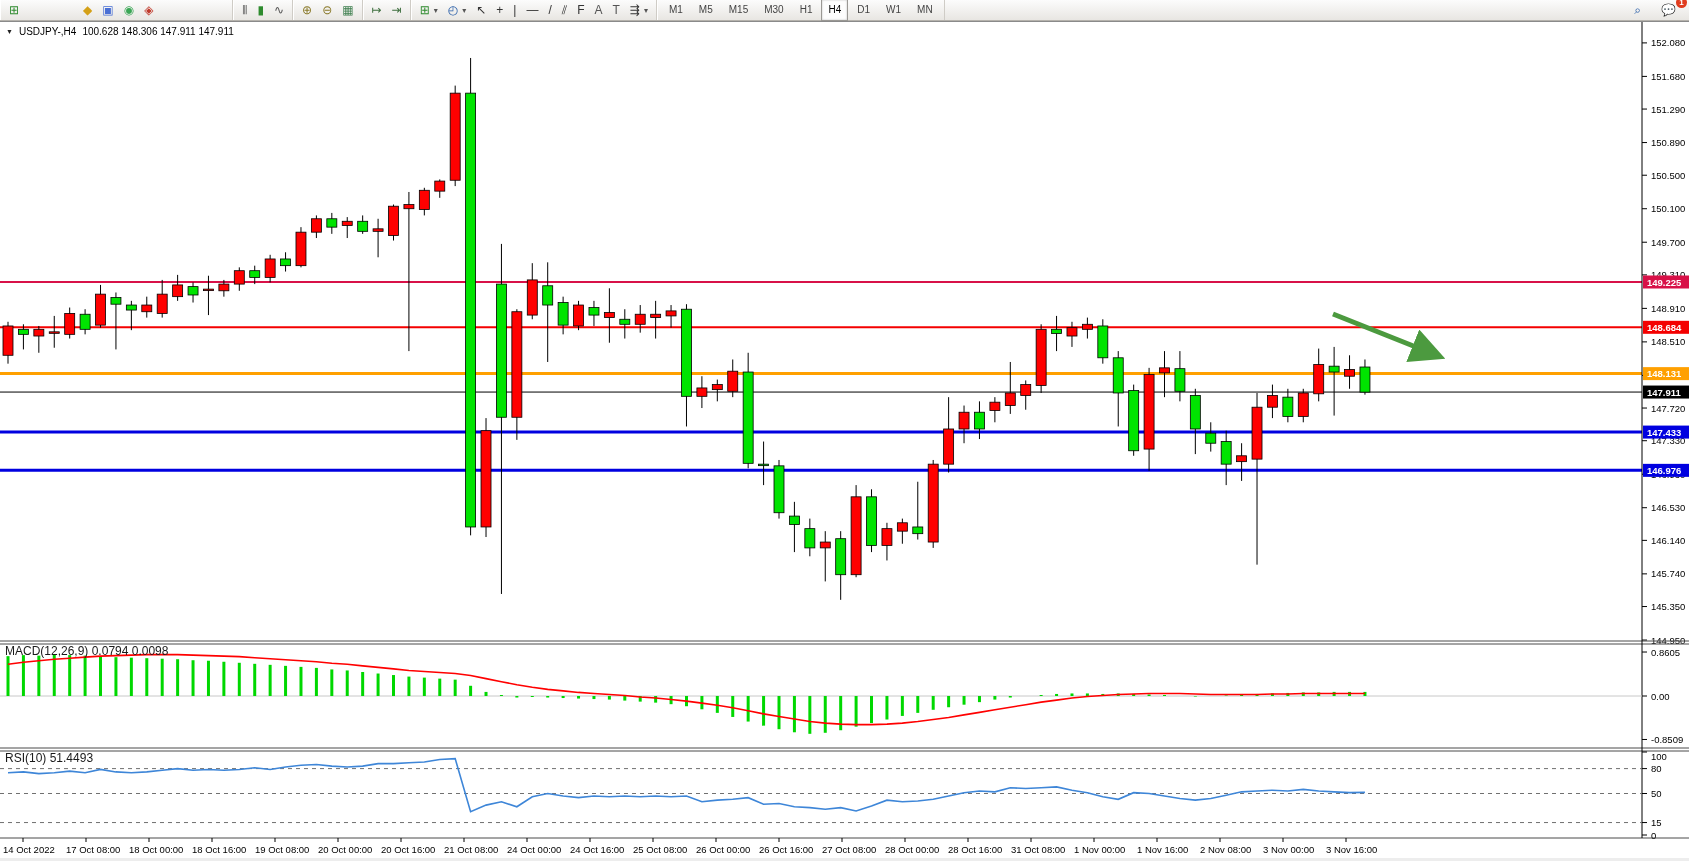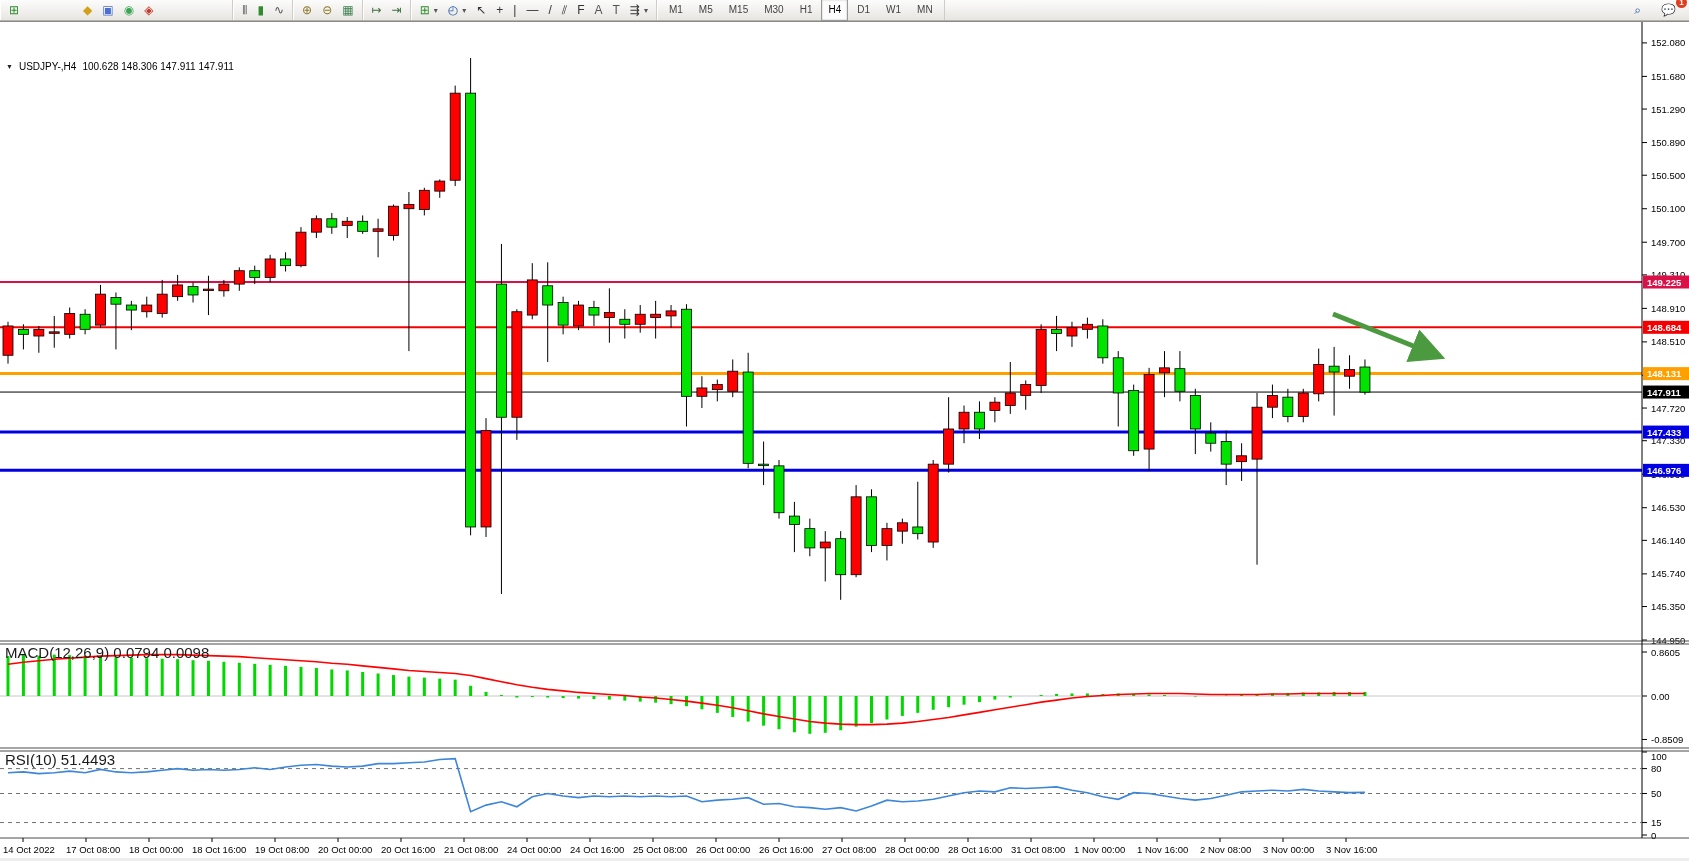--- a/index.html
+++ b/index.html
@@ -13,23 +13,23 @@
   .tb-label{font-size:17px;color:#222;margin-top:48px;}
   .tb-caret{font-size:8px;color:#555;margin-left:1px;}
   .tf-btn{padding:3px 6px;margin:0 1px;font-size:10px;color:#444;border:1px solid transparent;height:14px;line-height:14px;}
   .tf-btn.active{background:#fdfdfd;border:1px solid #9a9894;box-shadow:inset 0 0 2px #bbb;color:#000;}
   .tb-right{margin-left:auto;display:flex;align-items:center;padding-right:8px;gap:10px;}
   .badge{position:absolute;top:-4px;right:-7px;background:#e03c1e;color:#fff;border-radius:50%;
     width:11px;height:11px;font-size:8px;line-height:11px;text-align:center;font-weight:bold;}
   
   #chartwin{position:absolute;top:21px;left:0;width:1689px;height:840px;background:#ffffff;border-top:1px solid #8a8a8a;}
   #chartsvg{position:absolute;top:0;left:0;}
-  #title{position:absolute;top:4px;left:6px;font-size:10px;color:#000;display:flex;gap:6px;align-items:center;z-index:5;margin-top:35px;}
+  #title{position:absolute;top:4px;left:6px;font-size:10px;color:#000;display:flex;gap:6px;align-items:center;z-index:5;}
   #title .tri{font-size:7px;color:#222;}
-  .panel-label{position:absolute;left:5px;font-size:15px;color:#1a1a1a;z-index:5;}
+  .panel-label{position:absolute;left:5px;font-size:12px;color:#1a1a1a;z-index:5;}
   #macdlabel{top:622px;}
   #rsilabel{top:729px;}
   text{font-family:"Liberation Sans",sans-serif;}
 </style>
 </head>
 <body>
 
 <div id="app">
   <div id="toolbar">
     <div class="tb-group" id="tb-left">

